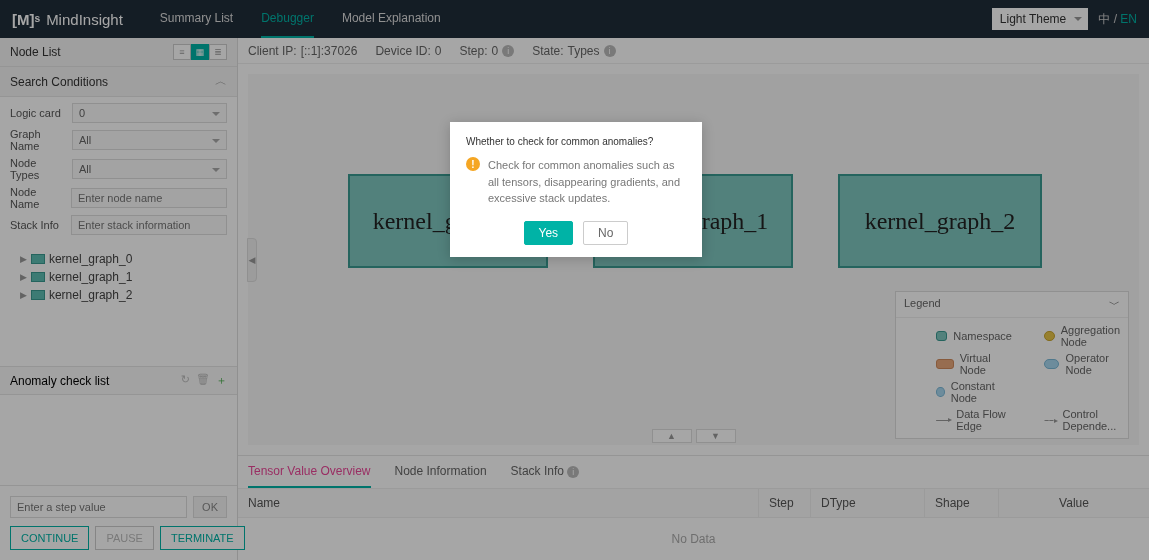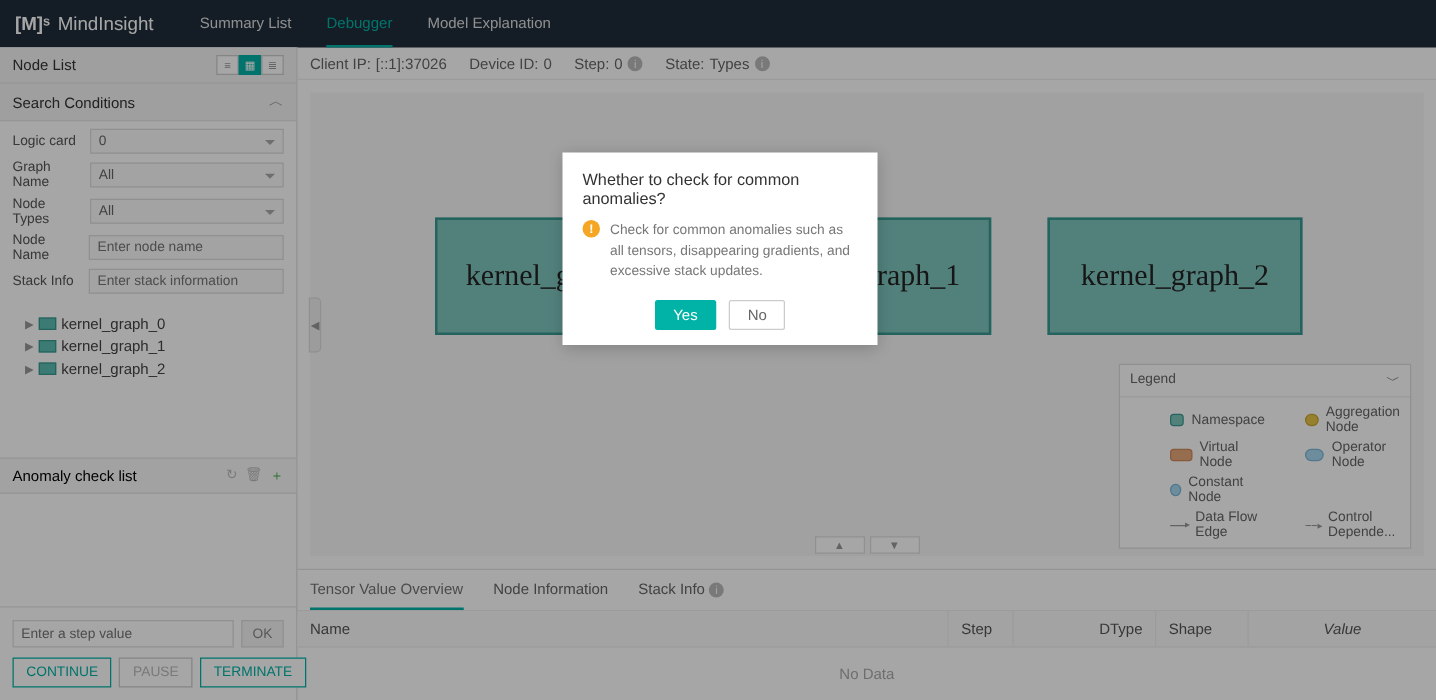--- a/index.html
+++ b/index.html
@@ -66,53 +66,63 @@
 .lsw.cn { width:10px; height:10px; border-radius:50%; background:#a8d8f0; border:1px solid #7ab8d8; }
 .lsw.arrow { width:20px; height:1px; background:#999; position:relative; }
 .lsw.arrow::after { content:""; position:absolute; right:-2px; top:-2px; border-left:4px solid #999; border-top:2.5px solid transparent; border-bottom:2.5px solid transparent; }
 .lsw.arrow.dashed { background:none; border-top:1px dashed #999; }
 .collapse-tab { position:absolute; left:-1px; top:50%; transform:translateY(-50%); width:10px; height:44px; background:#f0f0f0; border:1px solid #ddd; border-radius:0 4px 4px 0; display:flex; align-items:center; justify-content:center; color:#999; font-size:9px; cursor:pointer; }
 .pager { position:absolute; bottom:2px; left:50%; transform:translateX(-50%); display:flex; gap:4px; }
 .pg-btn { width:40px; height:14px; border:1px solid #ddd; background:#fff; font-size:9px; color:#999; display:flex; align-items:center; justify-content:center; cursor:pointer; }
 .detail { border-top:1px solid #e5e5e5; }
 .tabs { display:flex; padding:0 10px; gap:24px; border-bottom:1px solid #eee; }
 .tab { padding:8px 0; color:#666; font-size:12px; cursor:pointer; border-bottom:2px solid transparent; }
-.tab.active { color:#737373; border-bottom-color:#00b3a6; }
+.tab.active { color:#ec4899; border-bottom-color:#00b3a6; }
 .table { width:100%; }
 .table-hdr { display:flex; background:#fafafa; border-bottom:1px solid #eee; }
 .th { padding:7px 10px; color:#555; font-size:12px; border-right:1px solid #eee; }
 .th.name { flex:1; }
 .th.step { width:52px; }
-.th.dtype { width:114px;text-align:right; }
+.th.dtype { width:114px; }
 .th.shape { width:74px; }
-.th.value { width:150px; border-right:none; text-align:center;font-style:italic; }
+.th.value { width:150px; border-right:none; text-align:center; }
 .no-data { text-align:center; padding:14px; color:#aaa; font-size:12px; }
 .overlay { position:absolute; inset:0; background:rgba(0,0,0,0.35); z-index:50; }
 .modal { position:absolute; left:450px; top:122px; width:252px; background:#fff; z-index:60; padding:14px 16px 12px; box-shadow:0 2px 12px rgba(0,0,0,0.2); }
-.modal-title { font-size:13px; font-weight:500; color:#333; margin-bottom:10px; }
+.modal-title { font-size:10px; font-weight:500; color:#333; margin-bottom:10px; }
 .modal-body { display:flex; gap:8px; font-size:11px; color:#777; line-height:1.5; margin-bottom:14px; }
 .warn-icon { width:14px; height:14px; border-radius:50%; background:#f5a623; color:#fff; font-size:10px; display:flex; align-items:center; justify-content:center; flex-shrink:0; font-weight:bold; }
 .modal-actions { display:flex; justify-content:center; gap:10px; }
 .m-btn { padding:4px 14px; font-size:12px; cursor:pointer; border-radius:2px; }
 .m-btn.yes { background:#00b3a6; border:1px solid #00b3a6; color:#fff; }
 .m-btn.no { background:#fff; border:1px solid #ccc; color:#666; }
 </style>
 </head>
 <body>
 
 <div class="topbar">
   <div class="logo">
     <span class="logo-icon">[M]ˢ</span>
     <span>MindInsight</span>
   </div>
   <div class="nav">
     <div class="nav-item">Summary List</div>
     <div class="nav-item active">Debugger</div>
     <div class="nav-item">Model Explanation</div>
   </div>
+  <div class="topbar-right">
+    <div class="theme-wrap">
+      <div class="theme-select">Light Theme</div>
+    </div>
+    <div class="lang">
+      <span>中</span>
+      <span>/</span>
+      <span class="en">EN</span>
+    </div>
+  </div>
 </div>
 
 <div class="content">
   <div class="sidebar">
     <div class="panel-hdr">
       <span>Node List</span>
       <div class="view-toggle">
         <div class="vt-btn">≡</div>
         <div class="vt-btn active">▦</div>
         <div class="vt-btn">≣</div>

